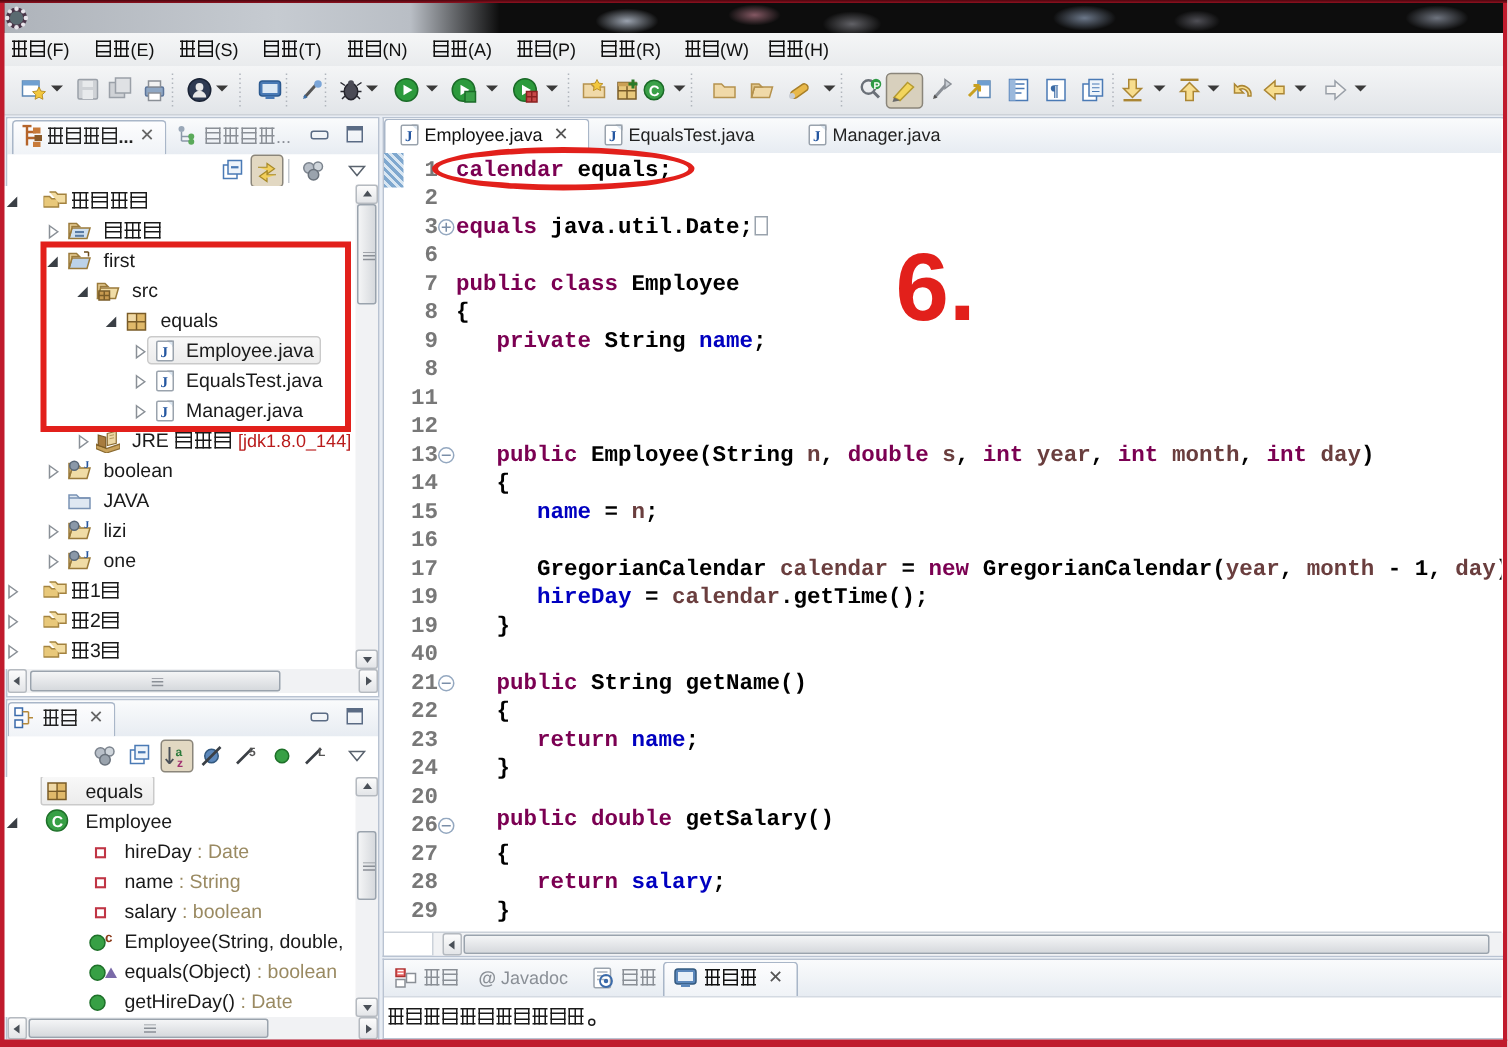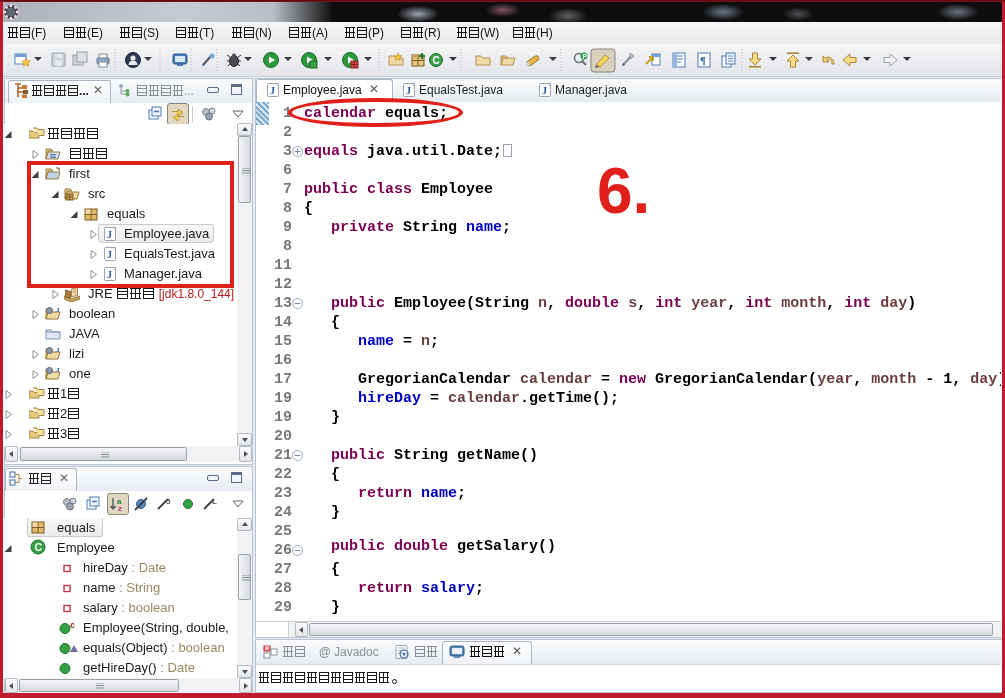--- a/index.html
+++ b/index.html
@@ -780,30 +780,30 @@
       <div class="cl" style="top:211px">   {</div>
 <div class="ln" style="top:230px">15</div>
       <div class="cl" style="top:230px">      <span class="f">name</span> = <span class="v">n</span>;</div>
 <div class="ln" style="top:249px">16</div>
 <div class="ln" style="top:268px">17</div>
       <div class="cl" style="top:268px">      GregorianCalendar <span class="v">calendar</span> = <span class="k">new</span> GregorianCalendar(<span class="v">year</span>, <span class="v">month</span> - 1, <span class="v">day</span>);</div>
 <div class="ln" style="top:287px">19</div>
       <div class="cl" style="top:287px">      <span class="f">hireDay</span> = <span class="v">calendar</span>.getTime();</div>
 <div class="ln" style="top:306px">19</div>
       <div class="cl" style="top:306px">   }</div>
-<div class="ln" style="top:325px">20</div>
+<div class="ln" style="top:325px">40</div>
 <div class="ln" style="top:344px">21</div>
       <div class="cl" style="top:344px">   <span class="k">public</span> String getName()</div>
 <div class="ln" style="top:363px">22</div>
       <div class="cl" style="top:363px">   {</div>
 <div class="ln" style="top:382px">23</div>
       <div class="cl" style="top:382px">      <span class="k">return</span> <span class="f">name</span>;</div>
 <div class="ln" style="top:401px">24</div>
       <div class="cl" style="top:401px">   }</div>
-<div class="ln" style="top:420px">25</div>
+<div class="ln" style="top:420px">20</div>
 <div class="ln" style="top:439px">26</div>
       <div class="cl" style="top:435px">   <span class="k">public</span> <span class="k">double</span> getSalary()</div>
 <div class="ln" style="top:458px">27</div>
       <div class="cl" style="top:458px">   {</div>
 <div class="ln" style="top:477px">28</div>
       <div class="cl" style="top:477px">      <span class="k">return</span> <span class="f">salary</span>;</div>
 <div class="ln" style="top:496px">29</div>
       <div class="cl" style="top:496px">   }</div>
 <svg class="abs" style="left:36px;top:44px" width="12" height="12">
         <circle cx="5.5" cy="5.5" r="5" fill="#fff" stroke="#94a8c0"></circle>

